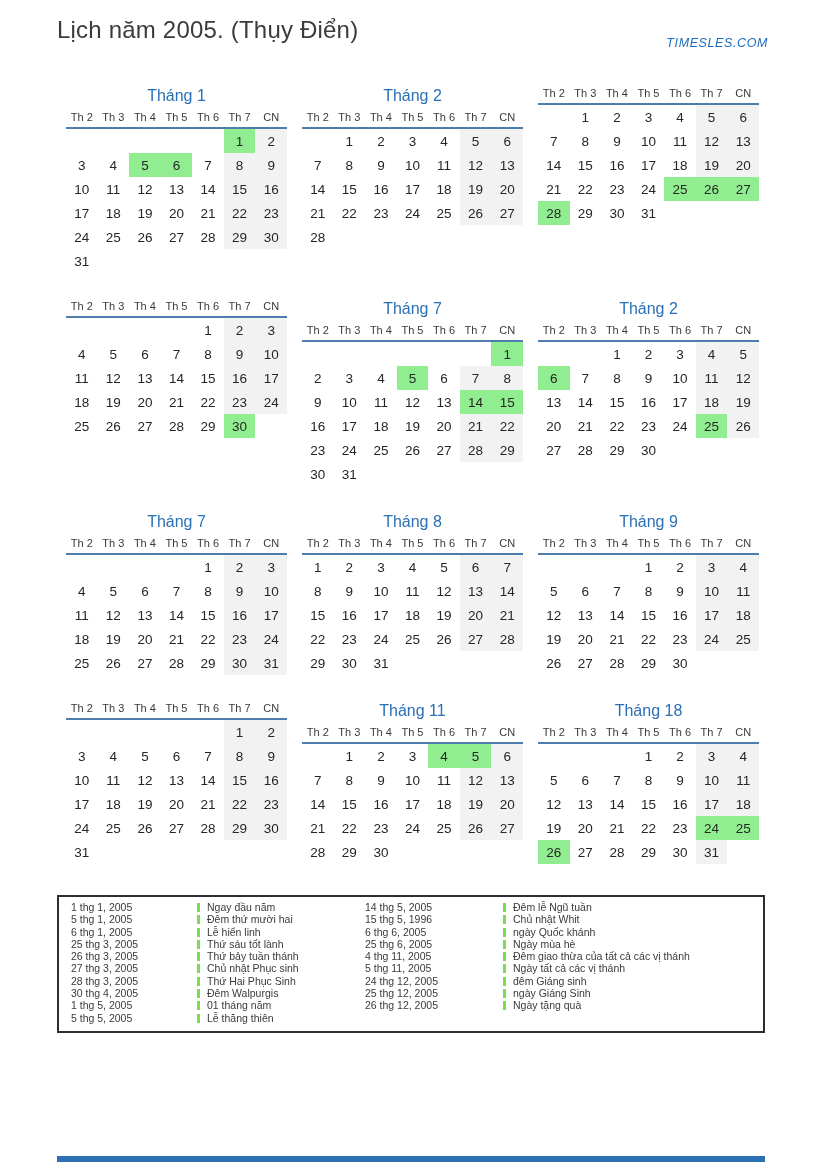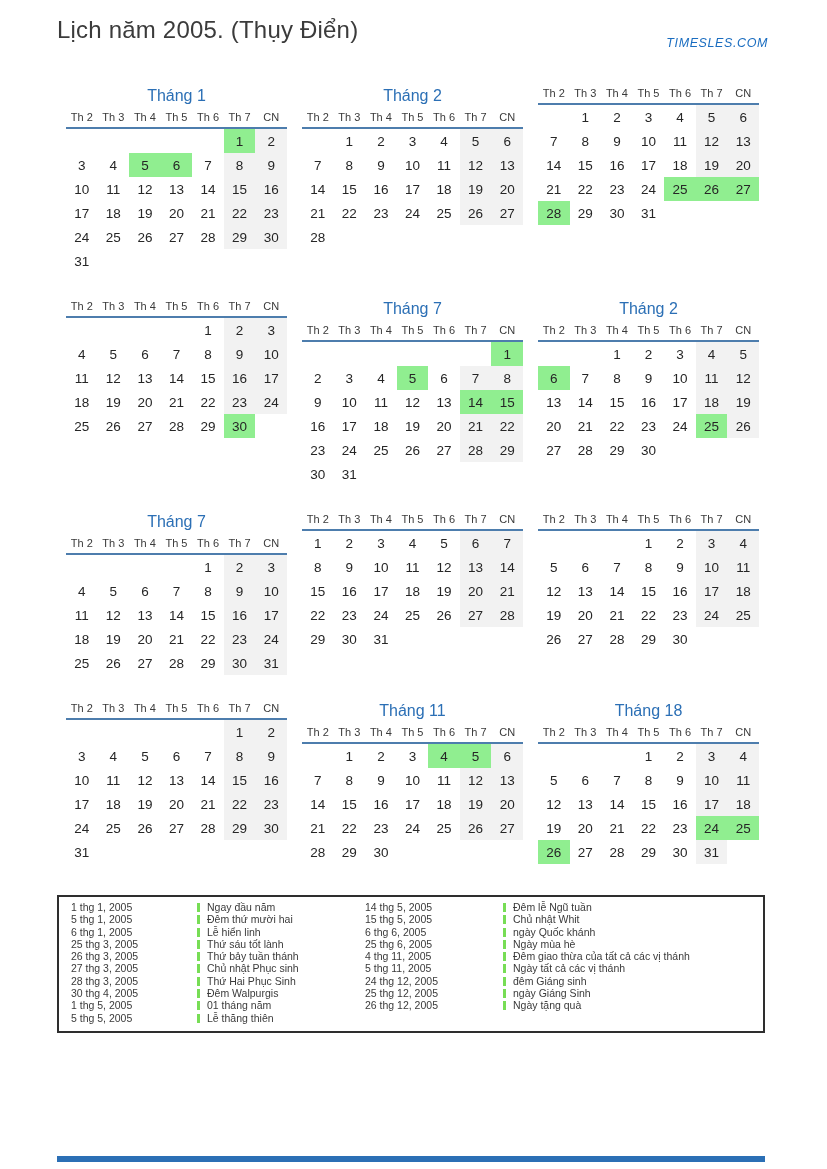--- a/index.html
+++ b/index.html
@@ -495,20 +495,21 @@
             <td>27</td>
             <td>28</td>
             <td>29</td>
             <td class="weekend">30</td>
             <td class="weekend">31</td>
           </tr>
         </tbody>
       </table>
     </div>
     <div class="month">
+      <div class="month-title">Tháng 8</div>
       <table>
         <thead>
           <tr>
             <th>Th 2</th>
             <th>Th 3</th>
             <th>Th 4</th>
             <th>Th 5</th>
             <th>Th 6</th>
             <th>Th 7</th>
             <th>CN</th>
@@ -557,20 +558,21 @@
             <td>31</td>
             <td></td>
             <td></td>
             <td></td>
             <td></td>
           </tr>
         </tbody>
       </table>
     </div>
     <div class="month">
+      <div class="month-title">Tháng 9</div>
       <table>
         <thead>
           <tr>
             <th>Th 2</th>
             <th>Th 3</th>
             <th>Th 4</th>
             <th>Th 5</th>
             <th>Th 6</th>
             <th>Th 7</th>
             <th>CN</th>
@@ -825,21 +827,21 @@
   </div>
 
 <div class="legend">
   <div class="legend-grid">
       <div>1 thg 1, 2005</div>
       <div><span class="tick"></span>Ngay đầu năm</div>
       <div>14 thg 5, 2005</div>
       <div><span class="tick"></span>Đêm lễ Ngũ tuần</div>
       <div>5 thg 1, 2005</div>
       <div><span class="tick"></span>Đêm thứ mười hai</div>
-      <div>15 thg 5, 2005</div>
+      <div>15 thg 5, 1996</div>
       <div><span class="tick"></span>Chủ nhật Whit</div>
       <div>6 thg 1, 2005</div>
       <div><span class="tick"></span>Lễ hiển linh</div>
       <div>6 thg 6, 2005</div>
       <div><span class="tick"></span>ngày Quốc khánh</div>
       <div>25 thg 3, 2005</div>
       <div><span class="tick"></span>Thứ sáu tốt lành</div>
       <div>25 thg 6, 2005</div>
       <div><span class="tick"></span>Ngày mùa hè</div>
       <div>26 thg 3, 2005</div>

